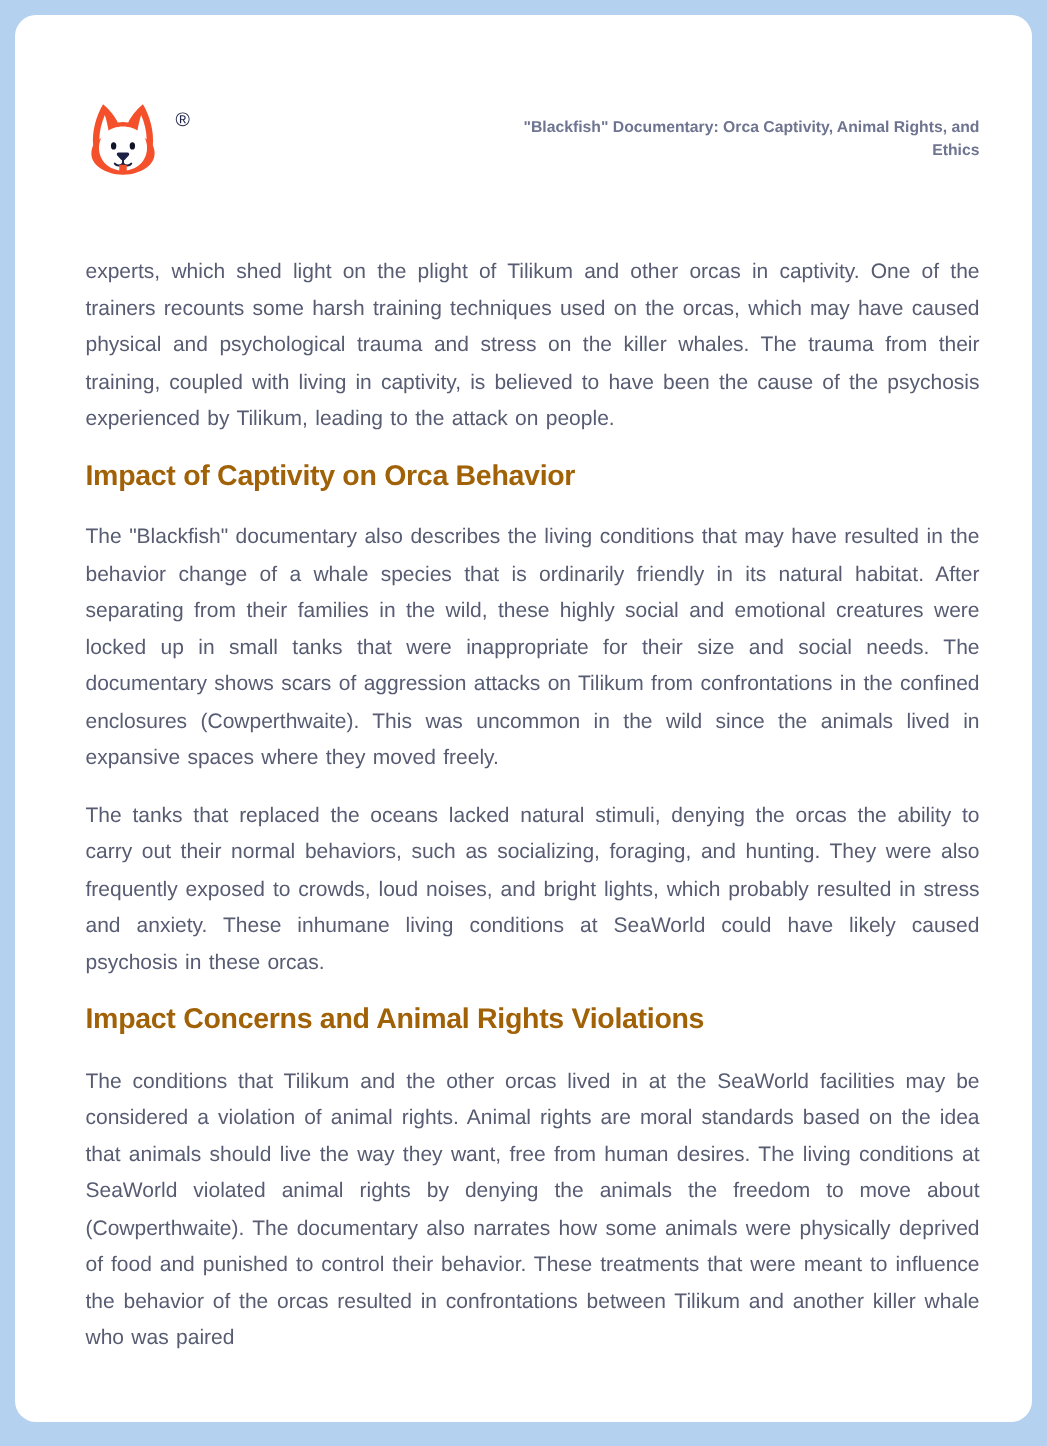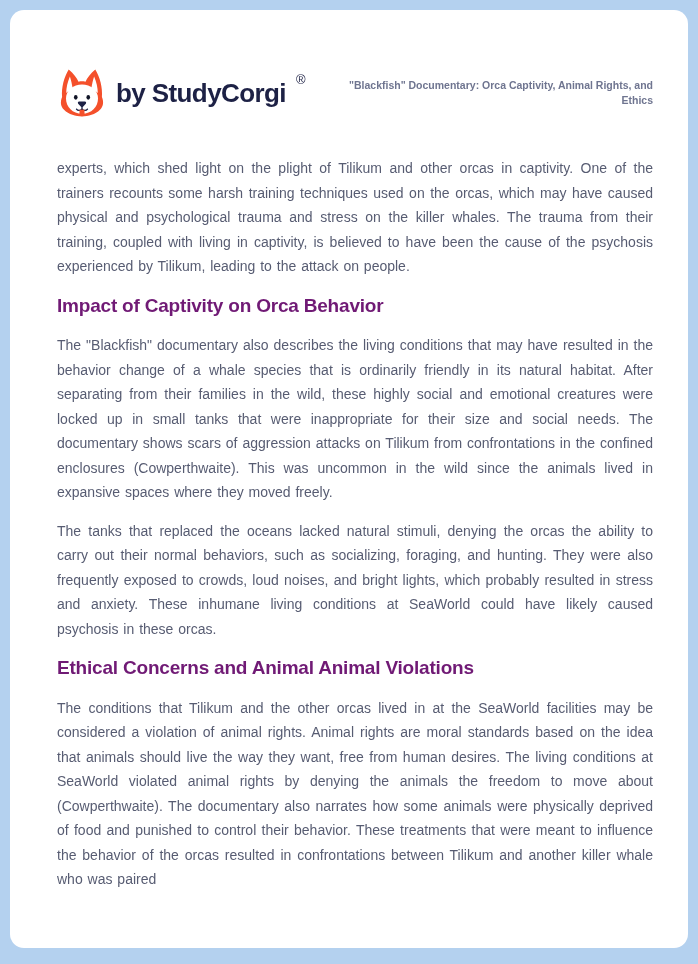--- a/index.html
+++ b/index.html
@@ -34,33 +34,33 @@
     align-self: flex-start; margin-top: 7px; margin-left: 1px;
   }
   .meta { width: 330px; text-align: right; }
   .doc-title {
     font-size: 10.5px; font-weight: bold; color: #6f7590; line-height: 1.4;
   }
   .doc-url {
     margin-top: 4px; font-size: 10.8px; color: #9aa0b0; line-height: 1.35;
     text-decoration: none; display: block;
   }
-  .content { margin-top: 30px; }
+  .content { margin-top: 42px; }
   .para {
     margin: 0 0 14px;
     font-size: 14px; line-height: 24.5px;
     color: #575c72;
     text-align: justify;
     word-spacing: 1px;
   }
   .para:last-child { margin-bottom: 0; }
   h2.h {
     margin: 13px 0 15px;
     font-size: 19px; line-height: 1.35; font-weight: bold;
-    color: #701a75; letter-spacing: -0.2px;
+    color: #a16207; letter-spacing: -0.2px;
   }
 </style>
 </head>
 <body>
 
 <div class="card">
 
   <header class="hdr">
     <div class="brand">
       <span class="logo">
@@ -69,31 +69,30 @@
           <path d="M16.5 11 C13.5 18 11.8 25.5 11.8 32 C14.3 29.8 17.2 28.1 20.2 27 C19.2 21.5 18.2 16 16.5 11 Z" fill="#ffffff"></path>
           <path d="M47.5 11 C50.5 18 52.2 25.5 52.2 32 C49.7 29.8 46.8 28.1 43.8 27 C44.8 21.5 45.8 16 47.5 11 Z" fill="#ffffff"></path>
           <path d="M32 21 C21 21 11.5 28 11.5 39 C11.5 50 20 58.5 32 58.5 C44 58.5 52.5 50 52.5 39 C52.5 28 43 21 32 21 Z" fill="#ffffff"></path>
           <ellipse cx="24" cy="37.5" rx="2.3" ry="3.1" fill="#101426"></ellipse>
           <ellipse cx="40" cy="37.5" rx="2.3" ry="3.1" fill="#101426"></ellipse>
           <path d="M28.2 43 L35.8 43 C37.1 43 37.8 44.6 36.9 45.6 L33.6 49.2 C32.75 50.15 31.25 50.15 30.4 49.2 L27.1 45.6 C26.2 44.6 26.9 43 28.2 43 Z" fill="#1d2145"></path>
           <path d="M32 49.5 L32 52.2 M32 52.2 C30.5 54.8 26.5 54.8 25 52.6 M32 52.2 C33.5 54.8 37.5 54.8 39 52.6" stroke="#1d2145" stroke-width="1.7" fill="none" stroke-linecap="round"></path>
           <path d="M28.8 53.5 L35.2 53.5 L35.2 58.3 C35.2 60.1 33.8 61.6 32 61.6 C30.2 61.6 28.8 60.1 28.8 58.3 Z" fill="#f4502b"></path>
         </svg>
       </span>
-      <span class="brand-name">by StudyCorgi</span>
       <span class="reg">®</span>
     </div>
 
     <div class="meta">
       <div class="doc-title">"Blackfish" Documentary: Orca Captivity, Animal Rights, and Ethics</div>
     </div>
   </header>
 
   <main class="content">
     <p class="para">experts, which shed light on the plight of Tilikum and other orcas in captivity. One of the trainers recounts some harsh training techniques used on the orcas, which may have caused physical and psychological trauma and stress on the killer whales. The trauma from their training, coupled with living in captivity, is believed to have been the cause of the psychosis experienced by Tilikum, leading to the attack on people.</p>
     <h2 class="h">Impact of Captivity on Orca Behavior</h2>
     <p class="para">The "Blackfish" documentary also describes the living conditions that may have resulted in the behavior change of a whale species that is ordinarily friendly in its natural habitat. After separating from their families in the wild, these highly social and emotional creatures were locked up in small tanks that were inappropriate for their size and social needs. The documentary shows scars of aggression attacks on Tilikum from confrontations in the confined enclosures (Cowperthwaite). This was uncommon in the wild since the animals lived in expansive spaces where they moved freely.</p>
     <p class="para">The tanks that replaced the oceans lacked natural stimuli, denying the orcas the ability to carry out their normal behaviors, such as socializing, foraging, and hunting. They were also frequently exposed to crowds, loud noises, and bright lights, which probably resulted in stress and anxiety. These inhumane living conditions at SeaWorld could have likely caused psychosis in these orcas.</p>
-    <h2 class="h">Ethical Concerns and Animal Animal Violations</h2>
+    <h2 class="h">Impact Concerns and Animal Rights Violations</h2>
     <p class="para">The conditions that Tilikum and the other orcas lived in at the SeaWorld facilities may be considered a violation of animal rights. Animal rights are moral standards based on the idea that animals should live the way they want, free from human desires. The living conditions at SeaWorld violated animal rights by denying the animals the freedom to move about (Cowperthwaite). The documentary also narrates how some animals were physically deprived of food and punished to control their behavior. These treatments that were meant to influence the behavior of the orcas resulted in confrontations between Tilikum and another killer whale who was paired</p>
   </main>
 
 </div>
 
 </body></html>

